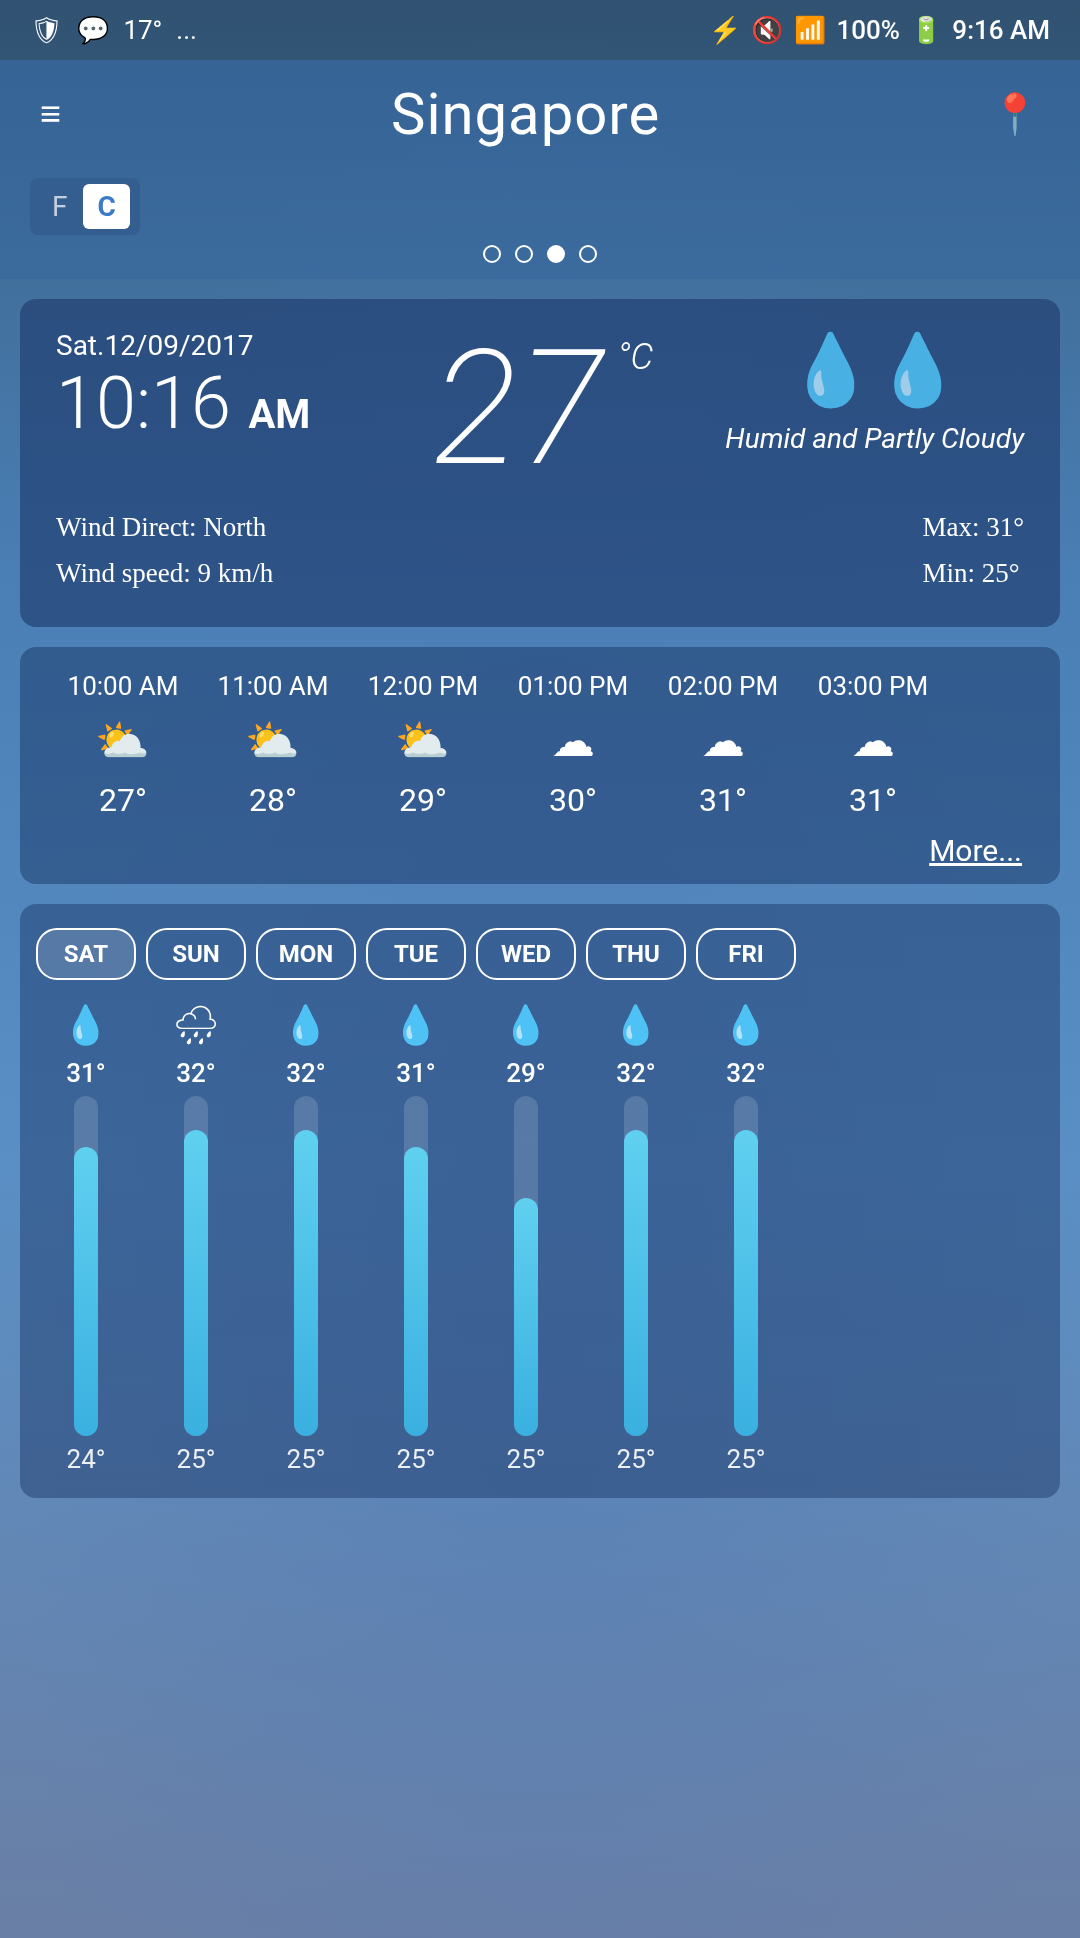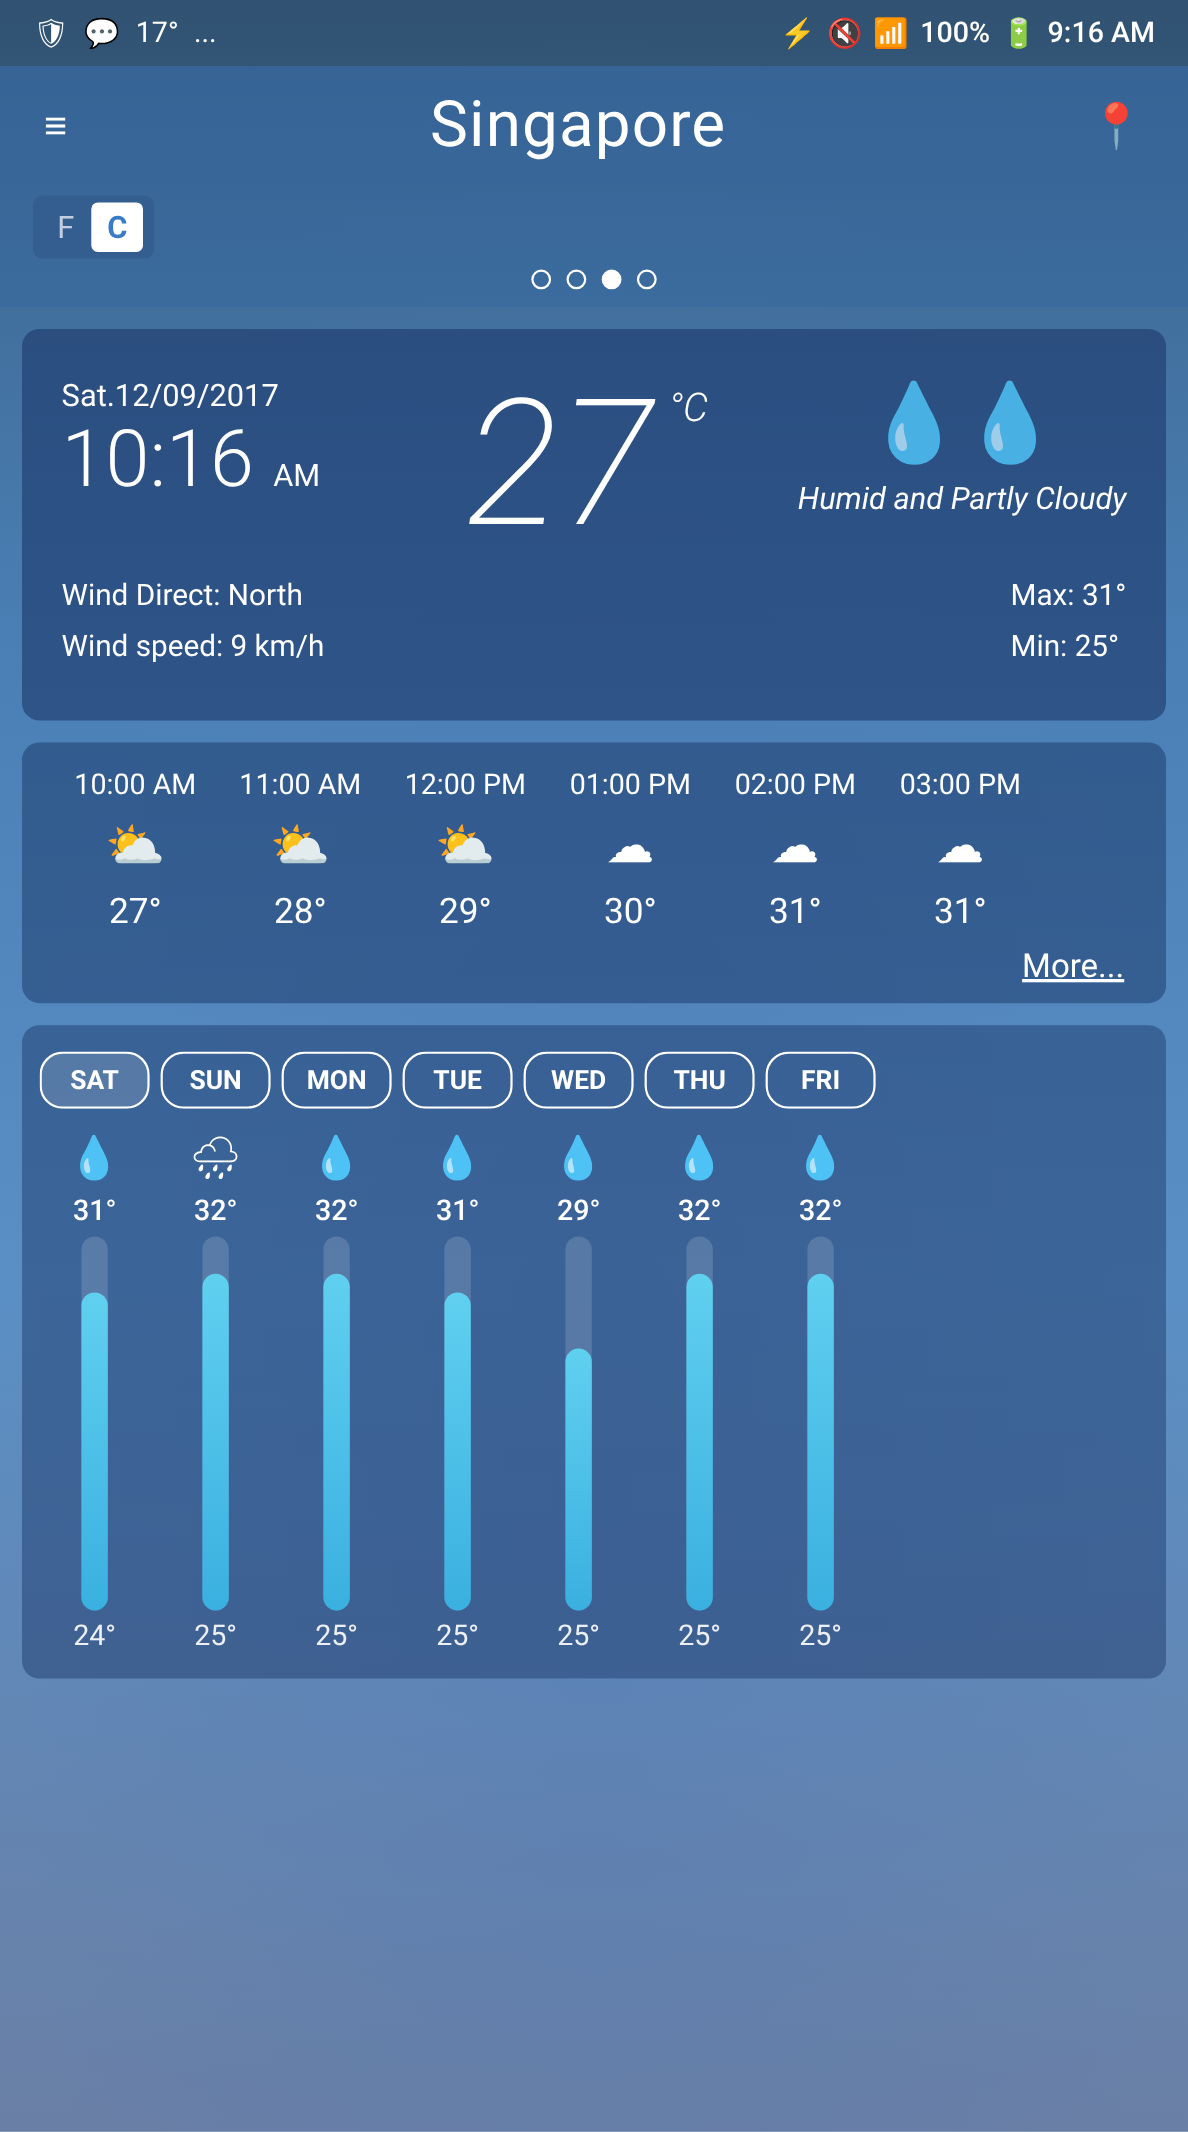--- a/index.html
+++ b/index.html
@@ -110,40 +110,40 @@
     }
     .dot.active {
       background: white;
     }
 
     
     .current-weather {
       margin: 20px 20px;
       background: rgba(30, 60, 110, 0.65);
       border-radius: 16px;
-      padding: 44px 36px;
+      padding: 30px 36px;
       color: white;
     }
     .cw-top {
       display: flex;
       justify-content: space-between;
       align-items: flex-start;
     }
     .cw-datetime {
       font-size: 28px;
     }
     .cw-datetime .time {
       font-size: 72px;
       font-weight: 300;
       margin-top: 6px;
       line-height: 1;
     }
     .cw-datetime .ampm {
-      font-size: 28px;
-      font-weight: 400;
+      font-size: 40px;
+      font-weight: 700;
     }
     .cw-temp-section {
       display: flex;
       flex-direction: column;
       align-items: flex-end;
       font-style: italic;
     }
     .cw-temp {
       font-size: 160px;
       font-weight: 200;
@@ -171,20 +171,21 @@
       font-style: italic;
       font-size: 28px;
       text-align: right;
       line-height: 1.3;
     }
     .cw-bottom {
       display: flex;
       justify-content: space-between;
       margin-top: 16px;
       font-size: 27px;
+      font-family: Liberation Serif, serif;
     }
     .cw-wind { line-height: 1.7; }
     .cw-minmax { text-align: left; line-height: 1.7; font-size: 27px; }
 
     
     .hourly-section {
       margin: 0 20px 20px;
       background: rgba(30, 60, 110, 0.55);
       border-radius: 16px;
       padding: 24px 28px 16px;

